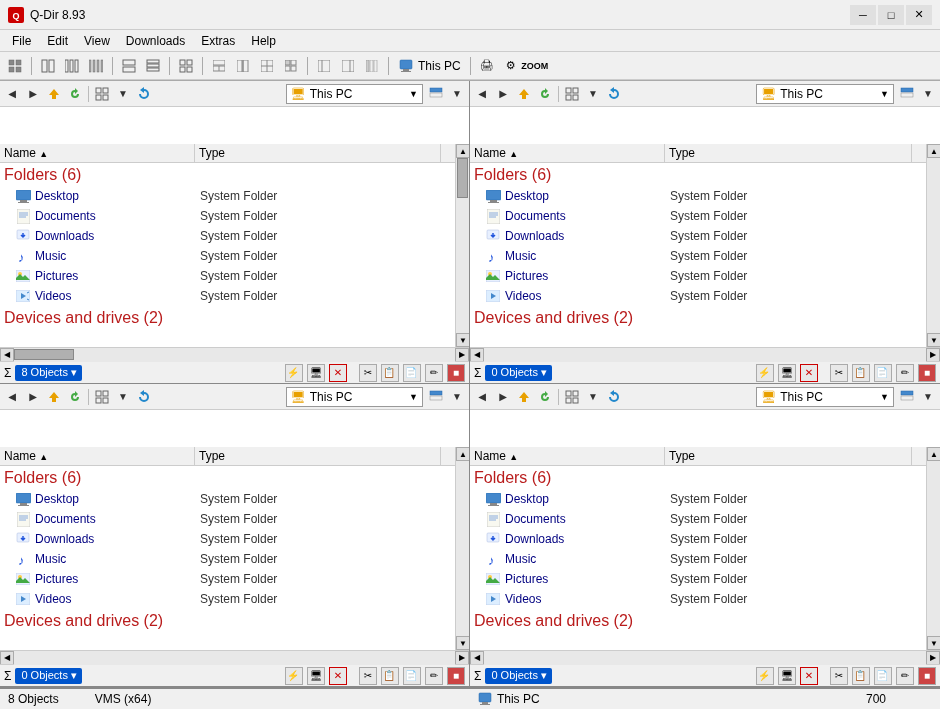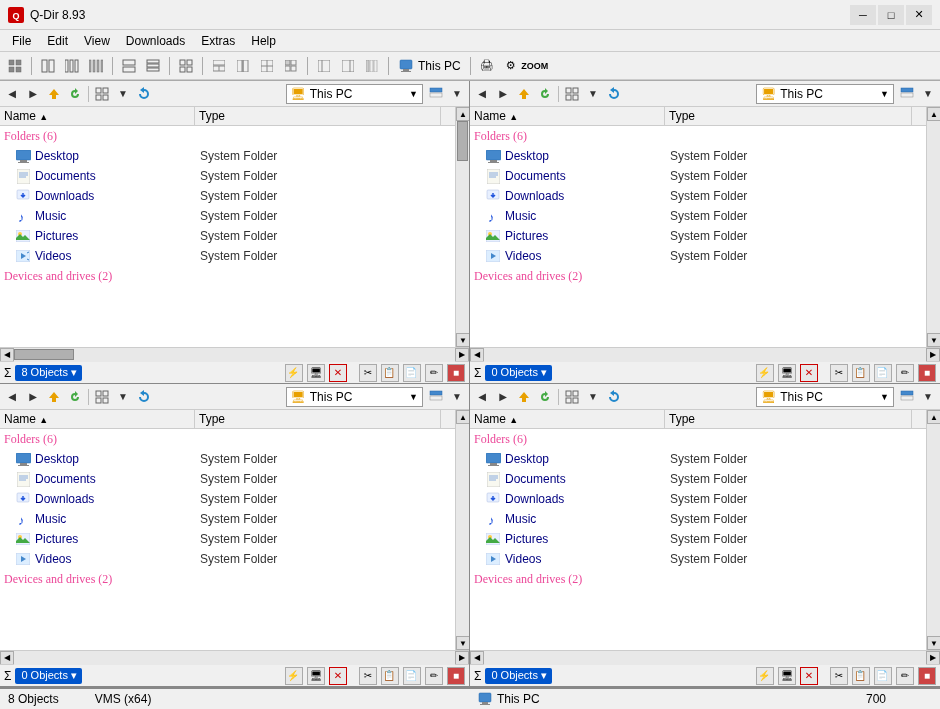--- a/index.html
+++ b/index.html
@@ -176,25 +176,24 @@
       padding: 2px 4px;
       border-right: 1px solid #ccc;
       font-size: 12px;
       cursor: pointer;
       user-select: none;
     }
     .col-name { width: 195px; }
     .col-type { flex: 1; }
 
     .section-header {
-      color: #ec4899;
+      color: #b91c1c;
       padding: 3px 4px 2px 4px;
-      font-size: 12px;
+      font-size: 16px;
       background: white;
-      font-family: Liberation Serif, serif;
     }
 
     .file-row {
       display: flex;
       align-items: center;
       padding: 1px 15px;
       cursor: pointer;
       height: 20px;
     }
 
@@ -310,20 +309,21 @@
       width: 14px;
       background: #e8e8e8;
       border-left: 1px solid #ccc;
       display: flex;
       flex-direction: column;
     }
     .pane-content {
       display: flex;
       flex: 1;
       overflow: hidden;
+      margin-top: 37px;
     }
   </style>
 </head>
 <body>
 
 <div class="titlebar">
   <div class="titlebar-logo">
     <svg width="14" height="14" viewBox="0 0 14 14">
       <rect width="14" height="14" fill="#cc0000" rx="2"></rect>
       <text x="7" y="11" text-anchor="middle" fill="white" font-size="9" font-weight="bold">Q</text>

